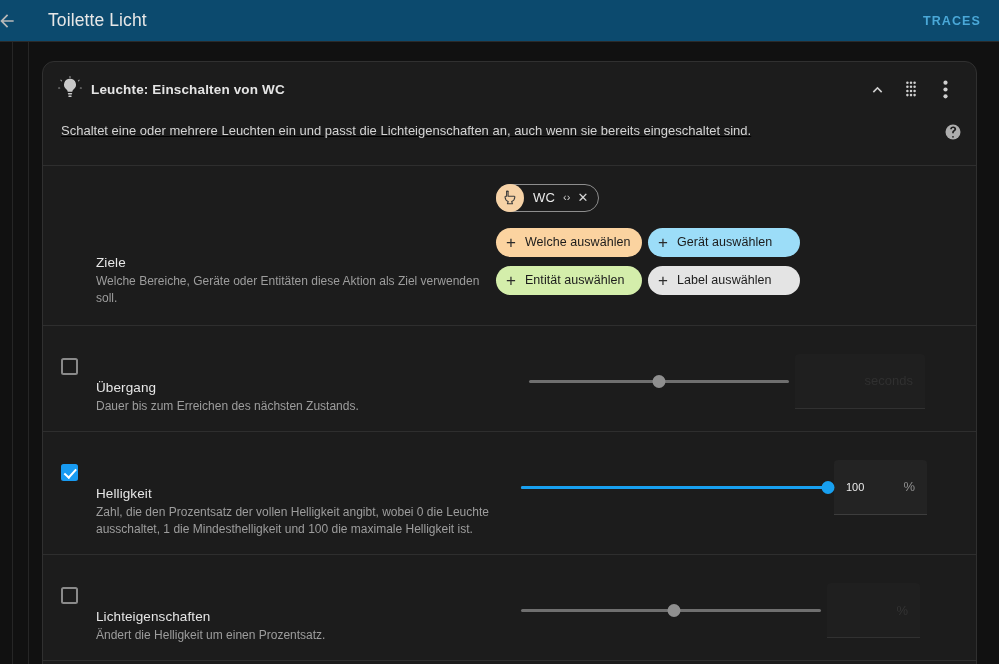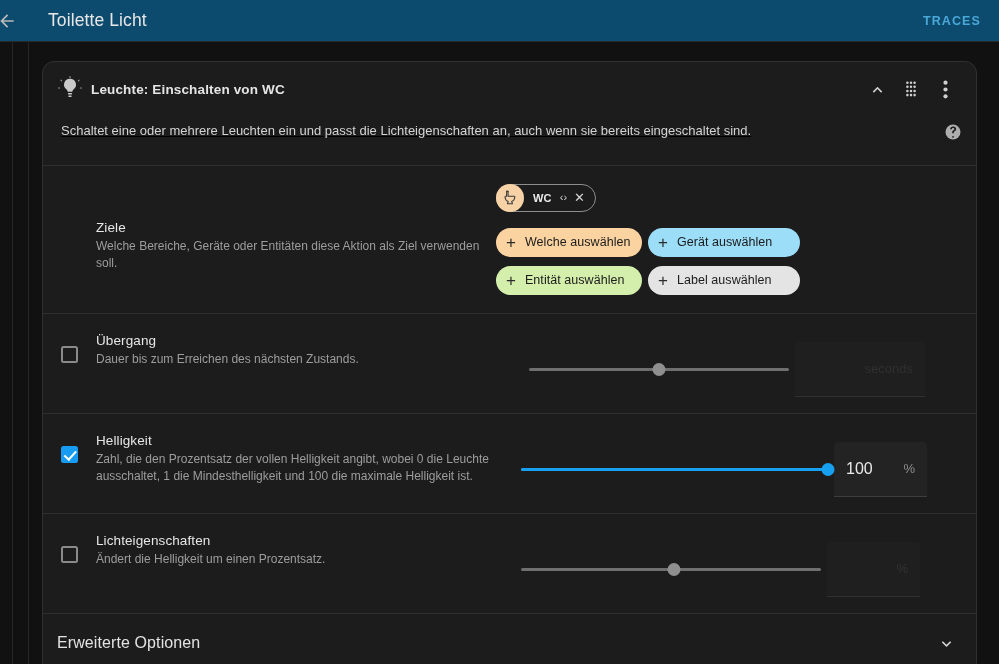--- a/index.html
+++ b/index.html
@@ -166,20 +166,21 @@
   .row-label-col {
     width: 425px;
     flex: 0 0 auto;
     padding-top: 3px;
   }
   .row-title {
     font-size: 13.5px;
     color: #e6e6e6;
     margin-bottom: 3px;
     letter-spacing: .1px;
+    margin-top: 35px;
   }
   .row-sub {
     font-size: 12px;
     color: #9d9d9d;
     line-height: 1.42;
   }
 
   
   .targets-label-col {
     width: 435px;
@@ -209,25 +210,24 @@
   }
   .chip-avatar {
     width: 28px; height: 28px;
     border-radius: 50%;
     background: #f6d2a6;
     display: flex; align-items: center; justify-content: center;
     margin-left: -1px;
     flex: 0 0 auto;
   }
   .chip-picked-label {
-    font-size: 11px;
+    font-size: 13px;
     color: #eaeaea;
     margin: 0 8px 0 9px;
     letter-spacing: .2px;
-    font-weight: bold;
   }
   .chip-expand { color: #cfcfcf; font-size: 11px; margin-right: 7px; line-height: 1; }
   .chip-close { color: #d6d6d6; font-size: 13px; line-height: 1; }
 
   .chip-grid {
     display: grid;
     grid-template-columns: 146px 146px;
     gap: 9px 6px;
   }
   .chip-add {
@@ -308,21 +308,21 @@
     justify-content: space-between;
     padding: 0 12px;
     margin-left: 6px;
     cursor: text;
   }
   .numfield.disabled {
     background: #1f1f1f;
     border-bottom-color: #313131;
   }
   .numfield-val {
-    font-size: 16px;
+    font-size: 11px;
     color: #e9e9e9;
   }
   .numfield-suffix {
     font-size: 13px;
     color: #8f8f8f;
   }
   .numfield.disabled .numfield-val,
   .numfield.disabled .numfield-suffix { color: #333333; }
   .numfield.wide { width: 130px; justify-content: flex-end; }
   .numfield.wide .numfield-val { color: #303030; font-size: 13px; }

